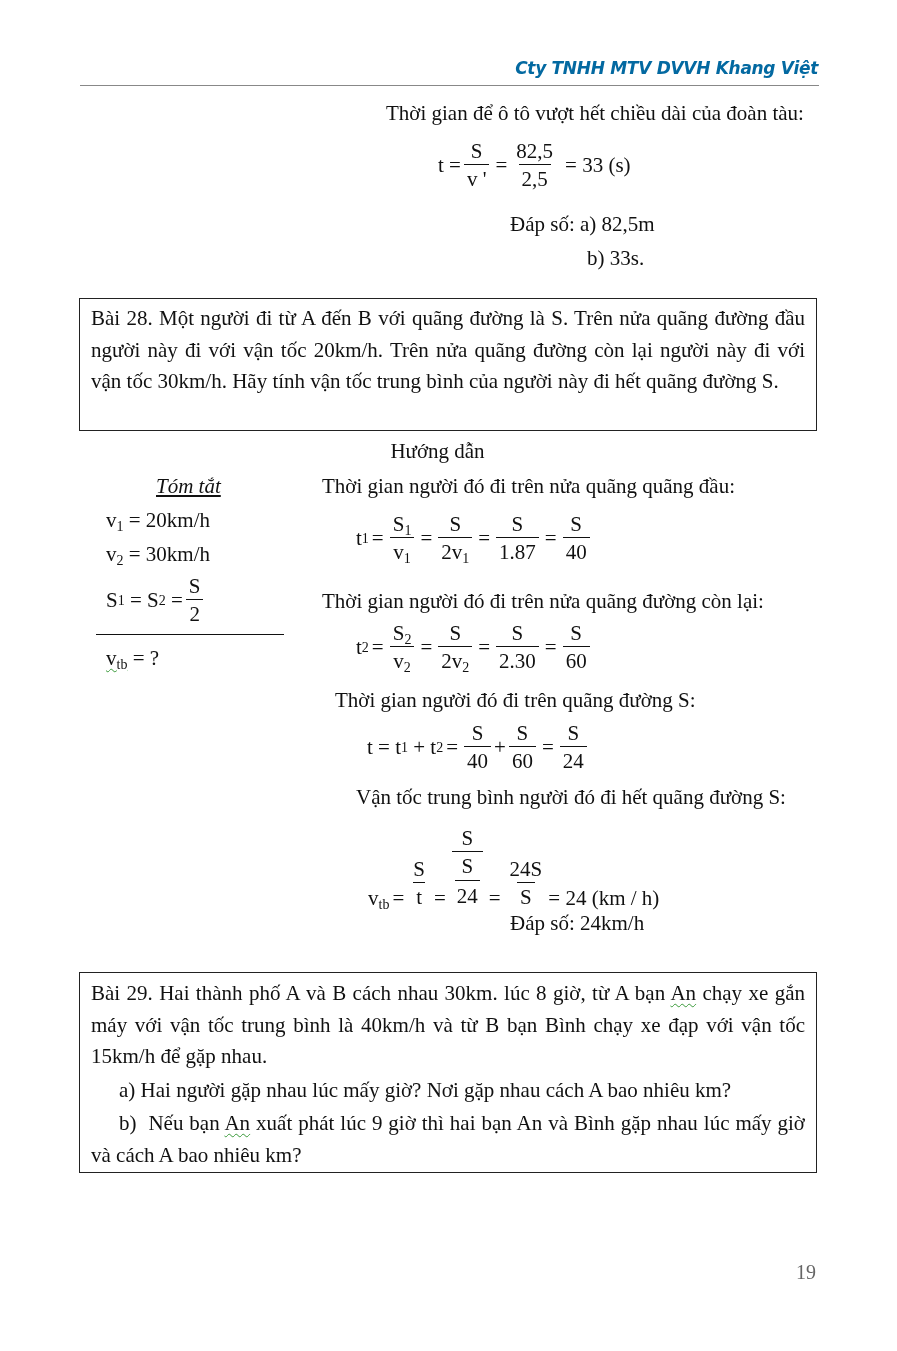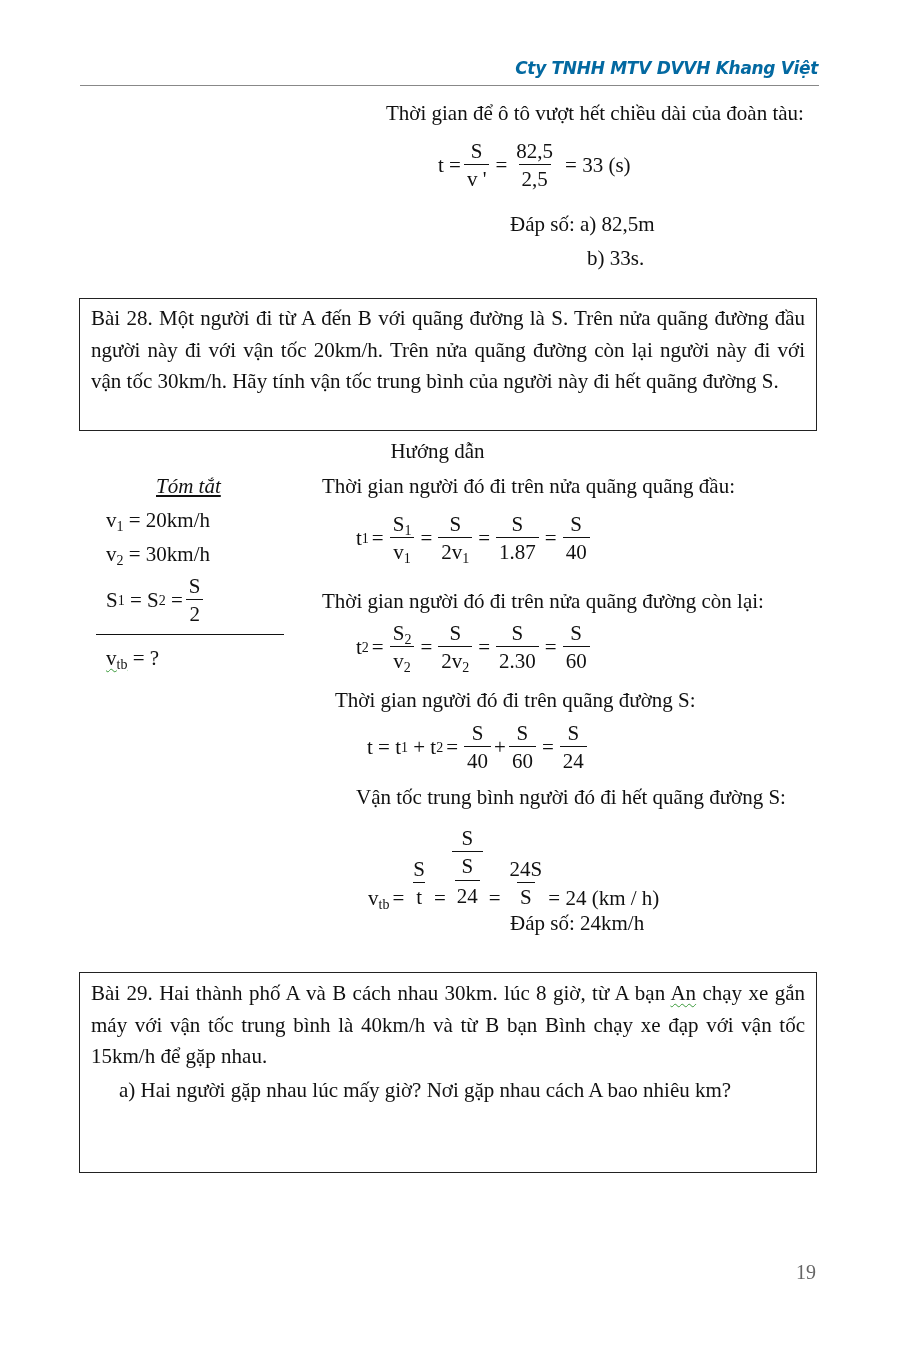--- a/index.html
+++ b/index.html
@@ -178,15 +178,16 @@
   <span style="margin-top:15px;">= 24 (km / h)</span>
 </div>
 
 <div class="abs txt" style="left:510px; top:913px;">
   <span class="bold">Đáp số:</span><span> 24km/h</span>
 </div>
 
 <div class="abs box" style="left:79px; top:972px; width:738px; height:201px; padding:5px 11px 0 11px;">
   <div class="boxtext"><span class="bold">Bài 29.</span><span style="white-space:pre-wrap"> Hai thành phố A và B cách nhau 30km. lúc 8 giờ, từ A bạn </span><span class="wavy">An</span><span> chạy xe gắn máy với vận tốc trung bình là 40km/h và từ B bạn Bình chạy xe đạp với vận tốc 15km/h để gặp nhau.</span></div>
   <div class="boxtext" style="padding-left:28px; margin-top:2px;">a)  Hai người gặp nhau lúc mấy giờ? Nơi gặp nhau cách A bao nhiêu km?</div>
+  <div class="boxtext" style="text-indent:28px; margin-top:2px;"><span style="white-space:pre-wrap">b)  Nếu bạn </span><span class="wavy">An</span><span> xuất phát lúc 9 giờ thì hai bạn An và Bình gặp nhau lúc mấy giờ và cách A bao nhiêu km?</span></div>
 </div>
 
 <div class="abs pagenum">19</div>
 
 </body></html>

